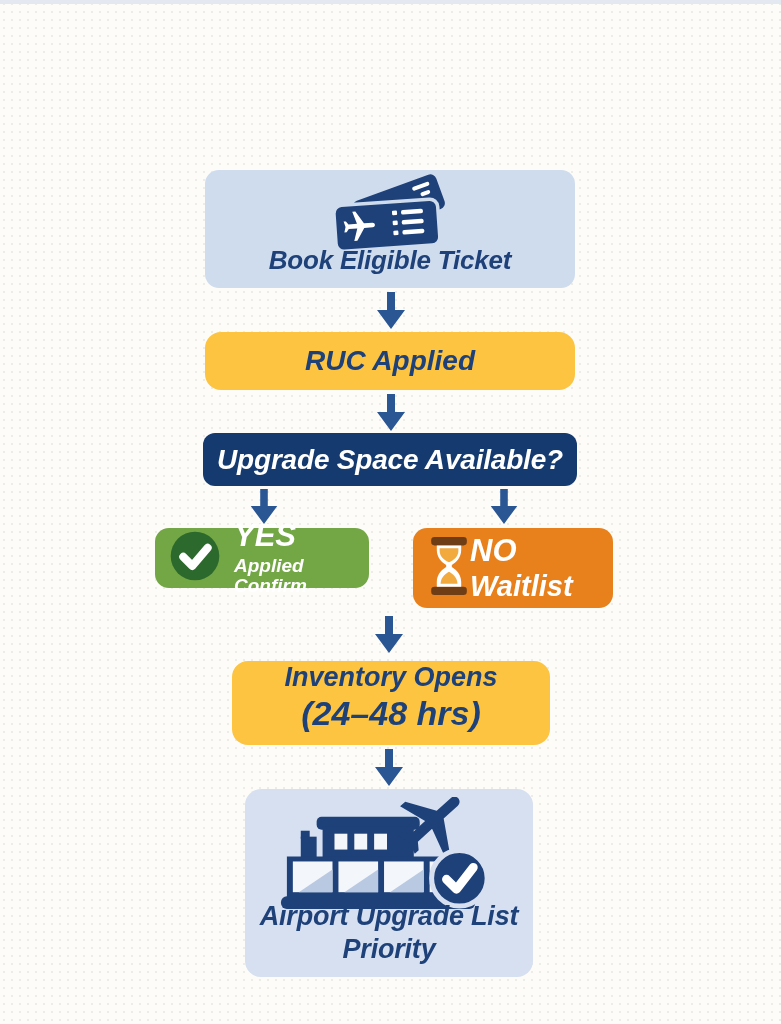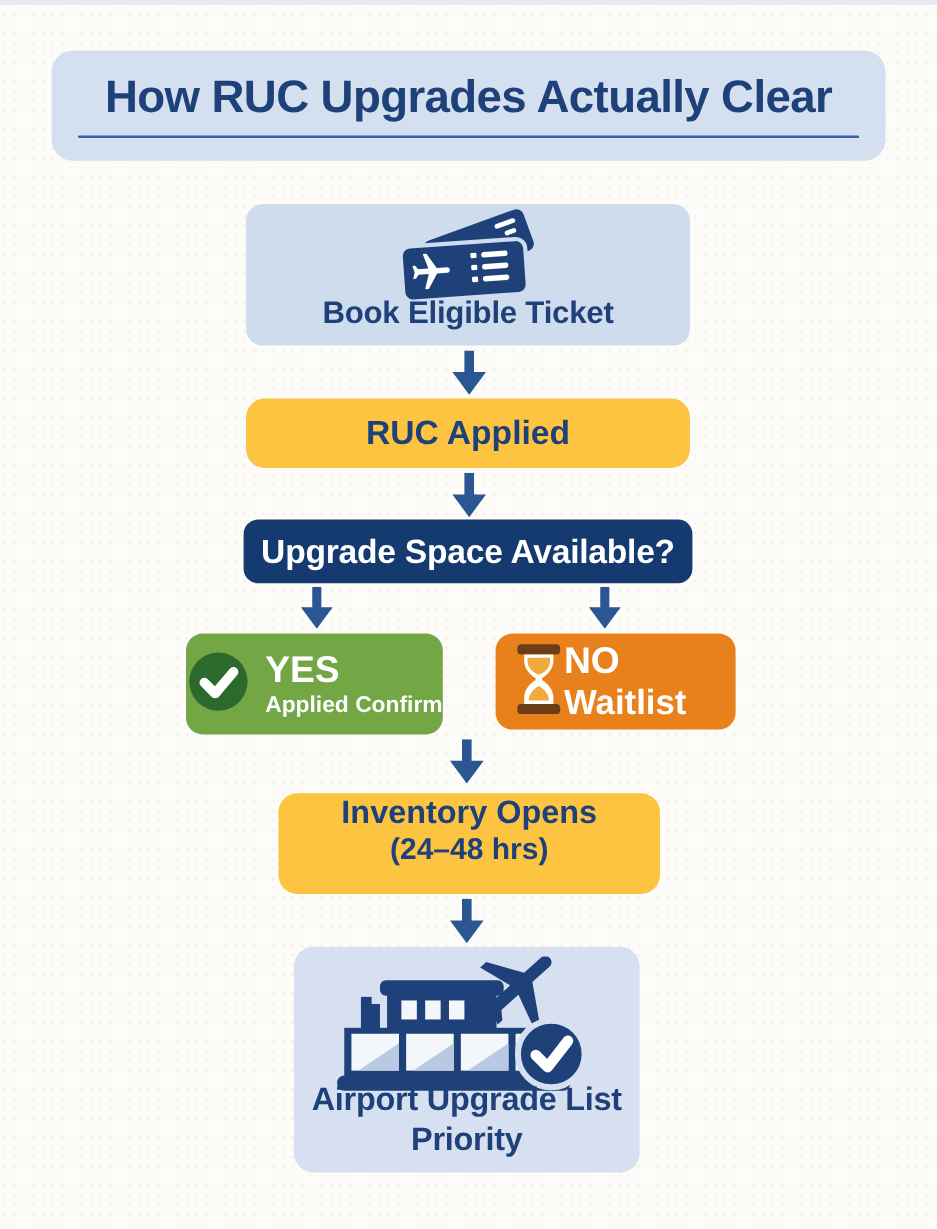--- a/index.html
+++ b/index.html
@@ -21,21 +21,21 @@
     background:#d4dff0;border-radius:18px;
     display:flex;flex-direction:column;align-items:center;justify-content:center;
   }
   .title{
     margin:0;color:#1e4179;font-size:38px;font-weight:bold;
     letter-spacing:-0.5px;line-height:1;white-space:nowrap;
   }
   .title-underline{width:651px;height:2px;background:#35619f;margin-top:13px;border-radius:1px;}
 
   
-  .node{position:absolute;box-sizing:border-box;}
+  .node{position:absolute;box-sizing:border-box;font-style:italic;}
   .navy-text{color:#1e4179;font-weight:bold;}
 
   .book-box{
     left:205px;top:170px;width:370px;height:118px;
     background:#cfdcee;border-radius:14px;
   }
   .book-box .icon-wrap{position:absolute;top:2px;left:50%;transform:translateX(-50%);}
   .book-box .label{
     position:absolute;bottom:12px;width:100%;text-align:center;
     font-size:26px;letter-spacing:-0.2px;
@@ -49,64 +49,60 @@
   .ruc-box .label{font-size:28px;}
 
   .question-box{
     left:203px;top:433px;width:374px;height:53px;
     background:#153a6f;border-radius:12px;
     display:flex;align-items:center;justify-content:center;
   }
   .question-box .label{color:#ffffff;font-weight:bold;font-size:28px;letter-spacing:-0.2px;}
 
   .yes-box{
-    left:155px;top:528px;width:214px;height:84px;
+    left:155px;top:528px;width:214px;height:60px;
     background:#73a644;border-radius:14px;
-    display:flex;align-items:center;gap:12px;
+    display:flex;align-items:center;padding-left:13px;gap:12px;
   }
   .no-box{
     left:413px;top:528px;width:200px;height:80px;
     background:#e8811c;border-radius:14px;
     display:flex;align-items:center;padding-left:15px;
   }
   .branch-text{display:flex;flex-direction:column;color:#fff;font-weight:bold;line-height:1.05;}
   .branch-text .big{font-size:31px;}
   .branch-text .small{font-size:19px;margin-top:4px;}
   .no-box .branch-text .small{font-size:29px;}
 
   .inventory-box{
     left:232px;top:661px;width:318px;height:84px;
     background:#fcc441;border-radius:16px;
     display:flex;flex-direction:column;align-items:center;justify-content:flex-start;line-height:1.2;
   }
   .inventory-box .label{font-size:27px;}
-  .inventory-box .sublabel{font-size:25px;}
+  .inventory-box .sublabel{font-size:34px;}
 
   .airport-box{
     left:245px;top:789px;width:288px;height:188px;
     background:#d6e0f1;border-radius:16px;
   }
   .airport-box .icon-wrap{position:absolute;top:8px;left:50%;transform:translateX(-50%);}
   .airport-box .label{
     position:absolute;bottom:12px;width:100%;text-align:center;
     font-size:27px;line-height:1.2;letter-spacing:-0.2px;
   }
 
   .arrow{position:absolute;width:30px;height:37px;}
 </style>
 </head>
 <body>
 
 <div class="canvas">
   <div class="top-strip"></div>
 
-  <header class="banner">
-    <h1 class="title">How RUC Upgrades Actually Clear</h1>
-    <div class="title-underline"></div>
-  </header>
 
   <div class="node book-box">
     <div class="icon-wrap">
       <svg width="150" height="84" viewBox="0 0 150 84">
         <g transform="rotate(-20 75 35)">
           <rect x="38" y="16" width="92" height="40" rx="8" fill="#1e4179" stroke="#cfdcee" stroke-width="3.5"></rect>
           <rect x="102" y="24" width="18" height="4" rx="2" fill="#ffffff"></rect>
           <rect x="108" y="32" width="10" height="4" rx="2" fill="#ffffff"></rect>
         </g>
         <g transform="rotate(-4 75 55)">

